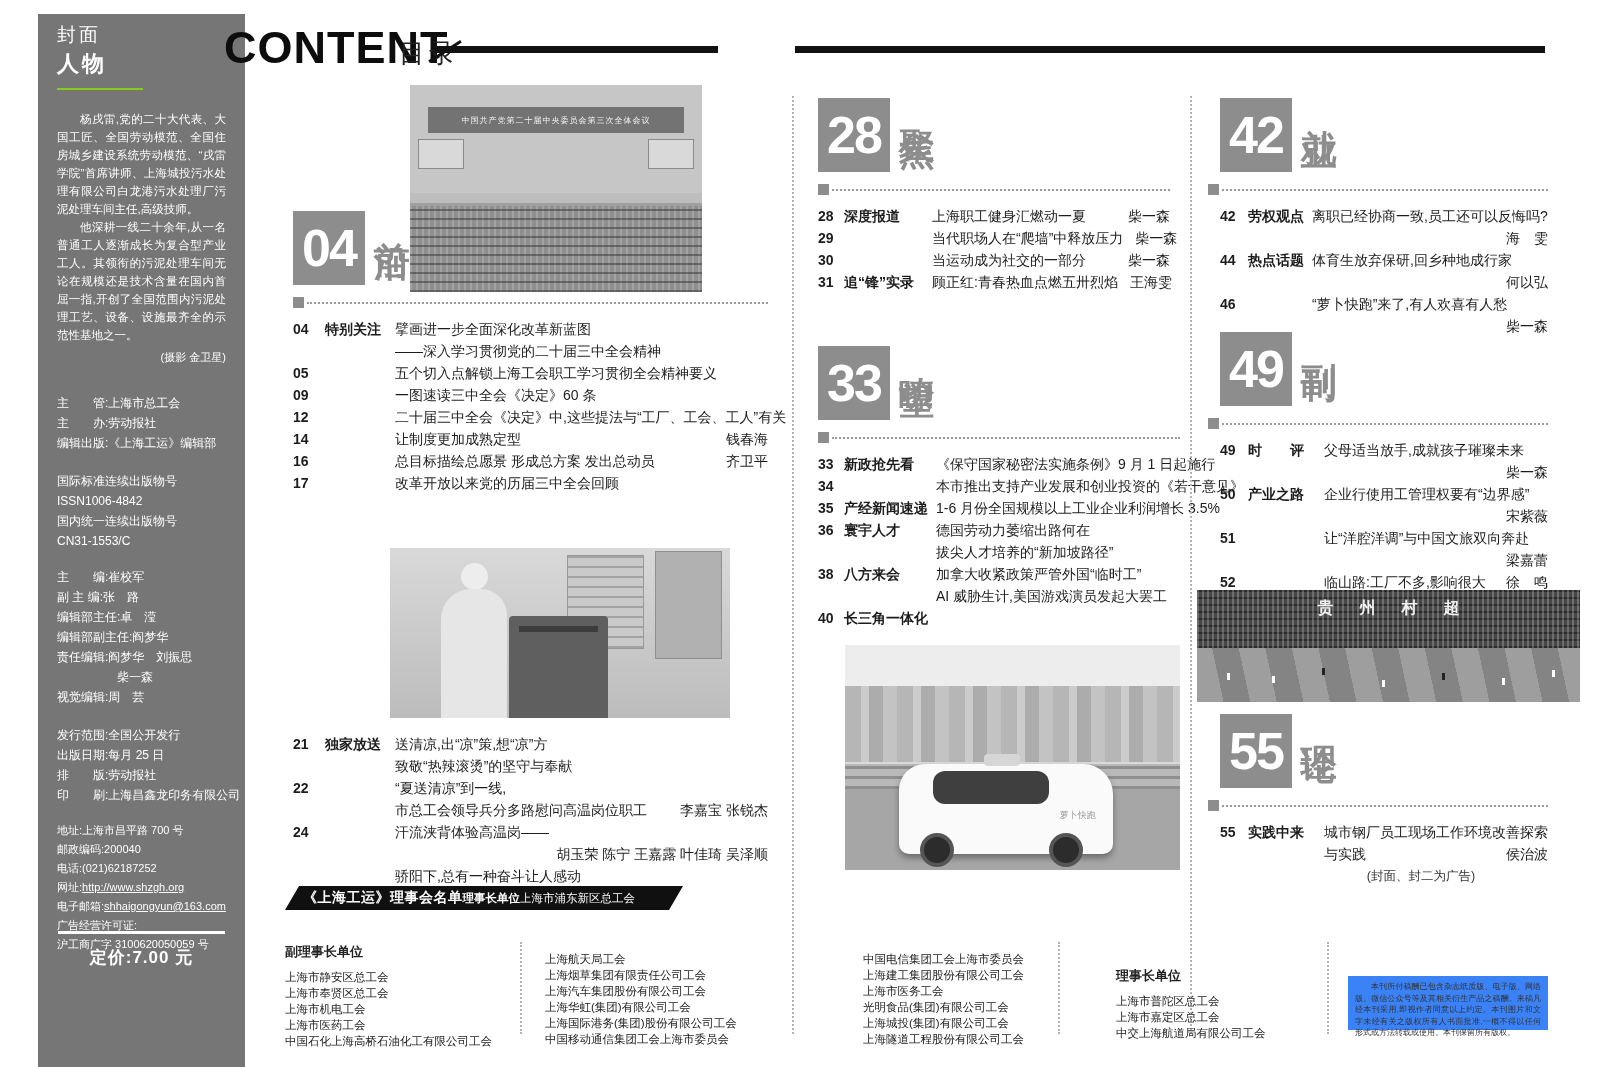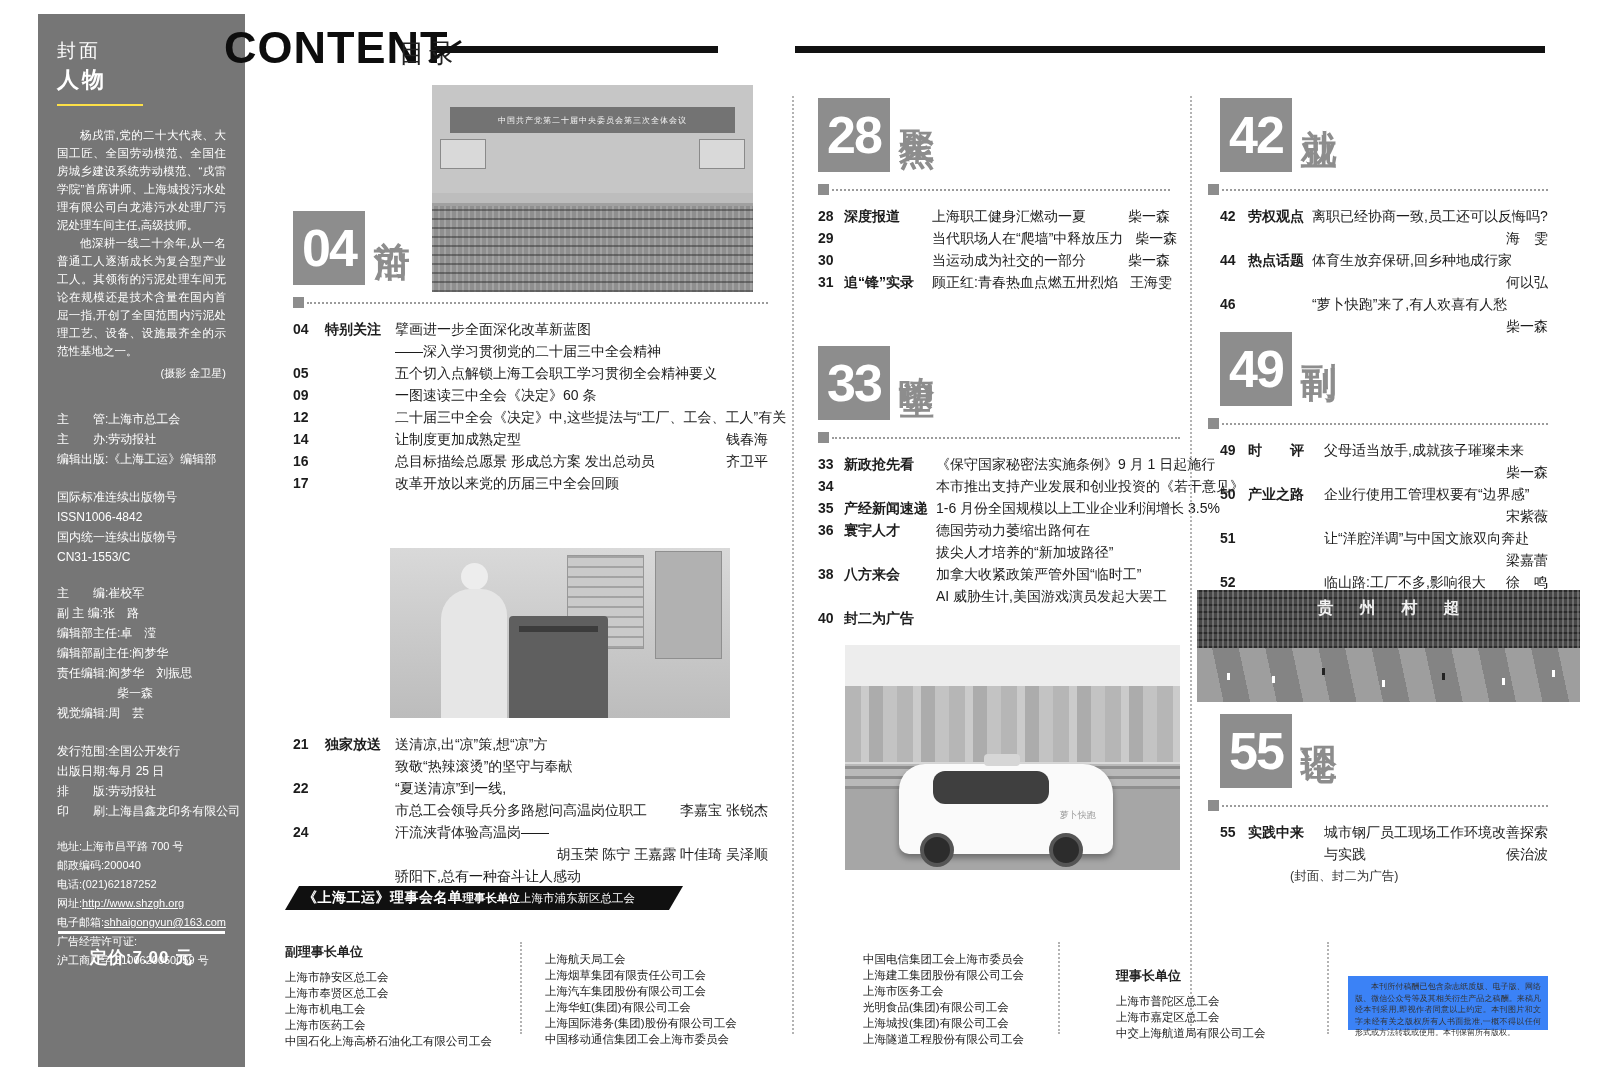--- a/index.html
+++ b/index.html
@@ -1,21 +1,21 @@
 <!DOCTYPE html>
 <html><head>
 <meta charset="utf-8">
 <style>
   html,body{margin:0;padding:0;background:#f2f2f2;}
   .page{position:relative;width:1600px;height:1067px;background:#ffffff;overflow:hidden;margin:0 auto;
         font-family:"Liberation Sans","DejaVu Sans",sans-serif;color:#1c1c1c;}
   
   .sidebar{position:absolute;left:38px;top:14px;width:207px;height:1053px;background:#767676;color:#fff;
            box-sizing:border-box;padding:0 19px;}
-  .sb-tag{margin-top:24px;width:86px;border-bottom:2px solid #fde047;padding-bottom:9px;}
+  .sb-tag{margin-top:8px;width:86px;border-bottom:2px solid #84cc16;padding-bottom:9px;}
   .sb-tag .t1{font-size:19px;letter-spacing:3px;font-family:"Liberation Serif","DejaVu Serif",serif;}
   .sb-tag .t2{font-size:22px;font-weight:bold;letter-spacing:3px;margin-top:1px;}
   .sb-bio{margin-top:20px;font-size:11.5px;line-height:18px;text-align:justify;}
   .sb-bio p{margin:0;text-indent:2em;}
   .sb-credit{margin-top:6px;text-align:right;font-size:11px;}
   .sb-group{font-size:12px;line-height:20px;}
   .g-masthead{margin-top:28px;} .g-issn{margin-top:18px;} .g-staff{margin-top:16px;}
   .g-printing{margin-top:18px;} .g-contact{margin-top:16px;font-size:11px;line-height:19px;}
   .sb-line{white-space:nowrap;}
   .u{text-decoration:underline;}
@@ -48,21 +48,21 @@
   .sA{left:293px;top:211px;width:475px;} .sA .pg{width:32px;} .sA .cat{width:70px;}
   .sB{left:293px;top:723px;width:475px;} .sB .pg{width:32px;} .sB .cat{width:70px;}
   .sC{left:818px;top:98px;width:352px;}  .sC .pg{width:26px;} .sC .cat{width:88px;}
   .sD{left:818px;top:346px;width:362px;} .sD .pg{width:26px;} .sD .cat{width:92px;}
   .sE{left:1208px;top:98px;width:340px;} .sE .pg{width:28px;} .sE .cat{width:64px;}
   .sF{left:1208px;top:332px;width:340px;}.sF .pg{width:28px;} .sF .cat{width:76px;}
   .sG{left:1208px;top:714px;width:340px;}.sG .pg{width:28px;} .sG .cat{width:76px;}
   .sE .head,.sE .items,.sF .head,.sF .items,.sG .head,.sG .items{margin-left:12px;}
   
   .photo{position:absolute;overflow:hidden;}
-  .ph1{left:432px;top:85px;width:321px;height:207px;background:linear-gradient(#c6c6c6 0 55%,#a0a0a0 55% 60%,#979797 60% 100%);}
+  .ph1{left:410px;top:85px;width:292px;height:207px;background:linear-gradient(#c6c6c6 0 55%,#a0a0a0 55% 60%,#979797 60% 100%);}
   .ph1-banner{position:absolute;left:18px;right:18px;top:22px;height:26px;background:#737373;color:#f5f5f5;
               display:flex;align-items:center;justify-content:center;font-size:8px;letter-spacing:1px;white-space:nowrap;overflow:hidden;}
   .ph1-screen{position:absolute;top:54px;width:44px;height:28px;background:#d9d9d9;border:1px solid #8a8a8a;}
   .ph1-stage{position:absolute;left:0;right:0;top:108px;height:10px;background:#bdbdbd;}
   .ph1-crowd{position:absolute;left:0;right:0;bottom:0;height:86px;background:#8f8f8f;
              background-image:repeating-linear-gradient(0deg,rgba(40,40,40,.45) 0 2px,transparent 2px 9px),
                               repeating-linear-gradient(90deg,rgba(255,255,255,.18) 0 2px,transparent 2px 6px);}
   .ph2{left:390px;top:548px;width:340px;height:170px;background:linear-gradient(#d9d9d9,#bcbcbc);}
   .ph2-poster1{position:absolute;left:52%;top:4%;width:22%;height:54%;background:#cacaca;border:1px solid #989898;
                background-image:repeating-linear-gradient(0deg,rgba(90,90,90,.35) 0 2px,transparent 2px 10px);}
@@ -100,21 +100,21 @@
   .cbar{position:absolute;left:285px;top:886px;width:398px;height:24px;background:#101010;color:#fff;
         display:flex;align-items:center;gap:0;padding:0 18px;box-sizing:border-box;
         clip-path:polygon(14px 0,100% 0,calc(100% - 14px) 100%,0 100%);white-space:nowrap;}
   .cbar .t1{font-size:14px;font-weight:bold;letter-spacing:.5px;}
   .cbar .t2{font-size:11.5px;font-weight:bold;}
   .cbar .t3{font-size:11.5px;}
   .cc{position:absolute;font-size:11.5px;line-height:16px;color:#222;}
   .cc .hd{font-size:13px;font-weight:bold;margin-bottom:9px;}
   .cc1{left:285px;top:944px;width:235px;} .cc2{left:545px;top:951px;width:255px;}
   .cc3{left:863px;top:951px;width:250px;} .cc4{left:1116px;top:968px;width:210px;}
-  .adnote{position:absolute;left:1290px;top:868px;width:262px;text-align:left;font-size:12.5px;color:#333;}
+  .adnote{position:absolute;left:1290px;top:868px;width:262px;text-align:center;font-size:12.5px;color:#333;}
   .copybox{position:absolute;left:1348px;top:976px;width:200px;height:54px;background:#3b82f6;color:#333;
            font-size:8px;line-height:11.5px;padding:5px 7px;box-sizing:border-box;text-align:justify;}
   .copybox p{margin:0;text-indent:2em;}
 </style>
 </head>
 <body>
 
 <div class="page">
 
   <aside class="sidebar" style="position:absolute;">
@@ -514,21 +514,21 @@
             </span>
             <span class="ln">
               <span class="t">AI 威胁生计,美国游戏演员发起大罢工</span>
               <span class="a"></span>
             </span>
           </span>
         </div>
 
         <div class="it">
           <span class="pg">40</span>
-          <span class="cat">封二为广告</span>
+          <span class="cat">长三角一体化</span>
           <span class="tl">
             
           </span>
         </div>
       </div>
   </section>
 
   <section class="sec sE">
     <div class="head">
       <div class="num">42</div>

